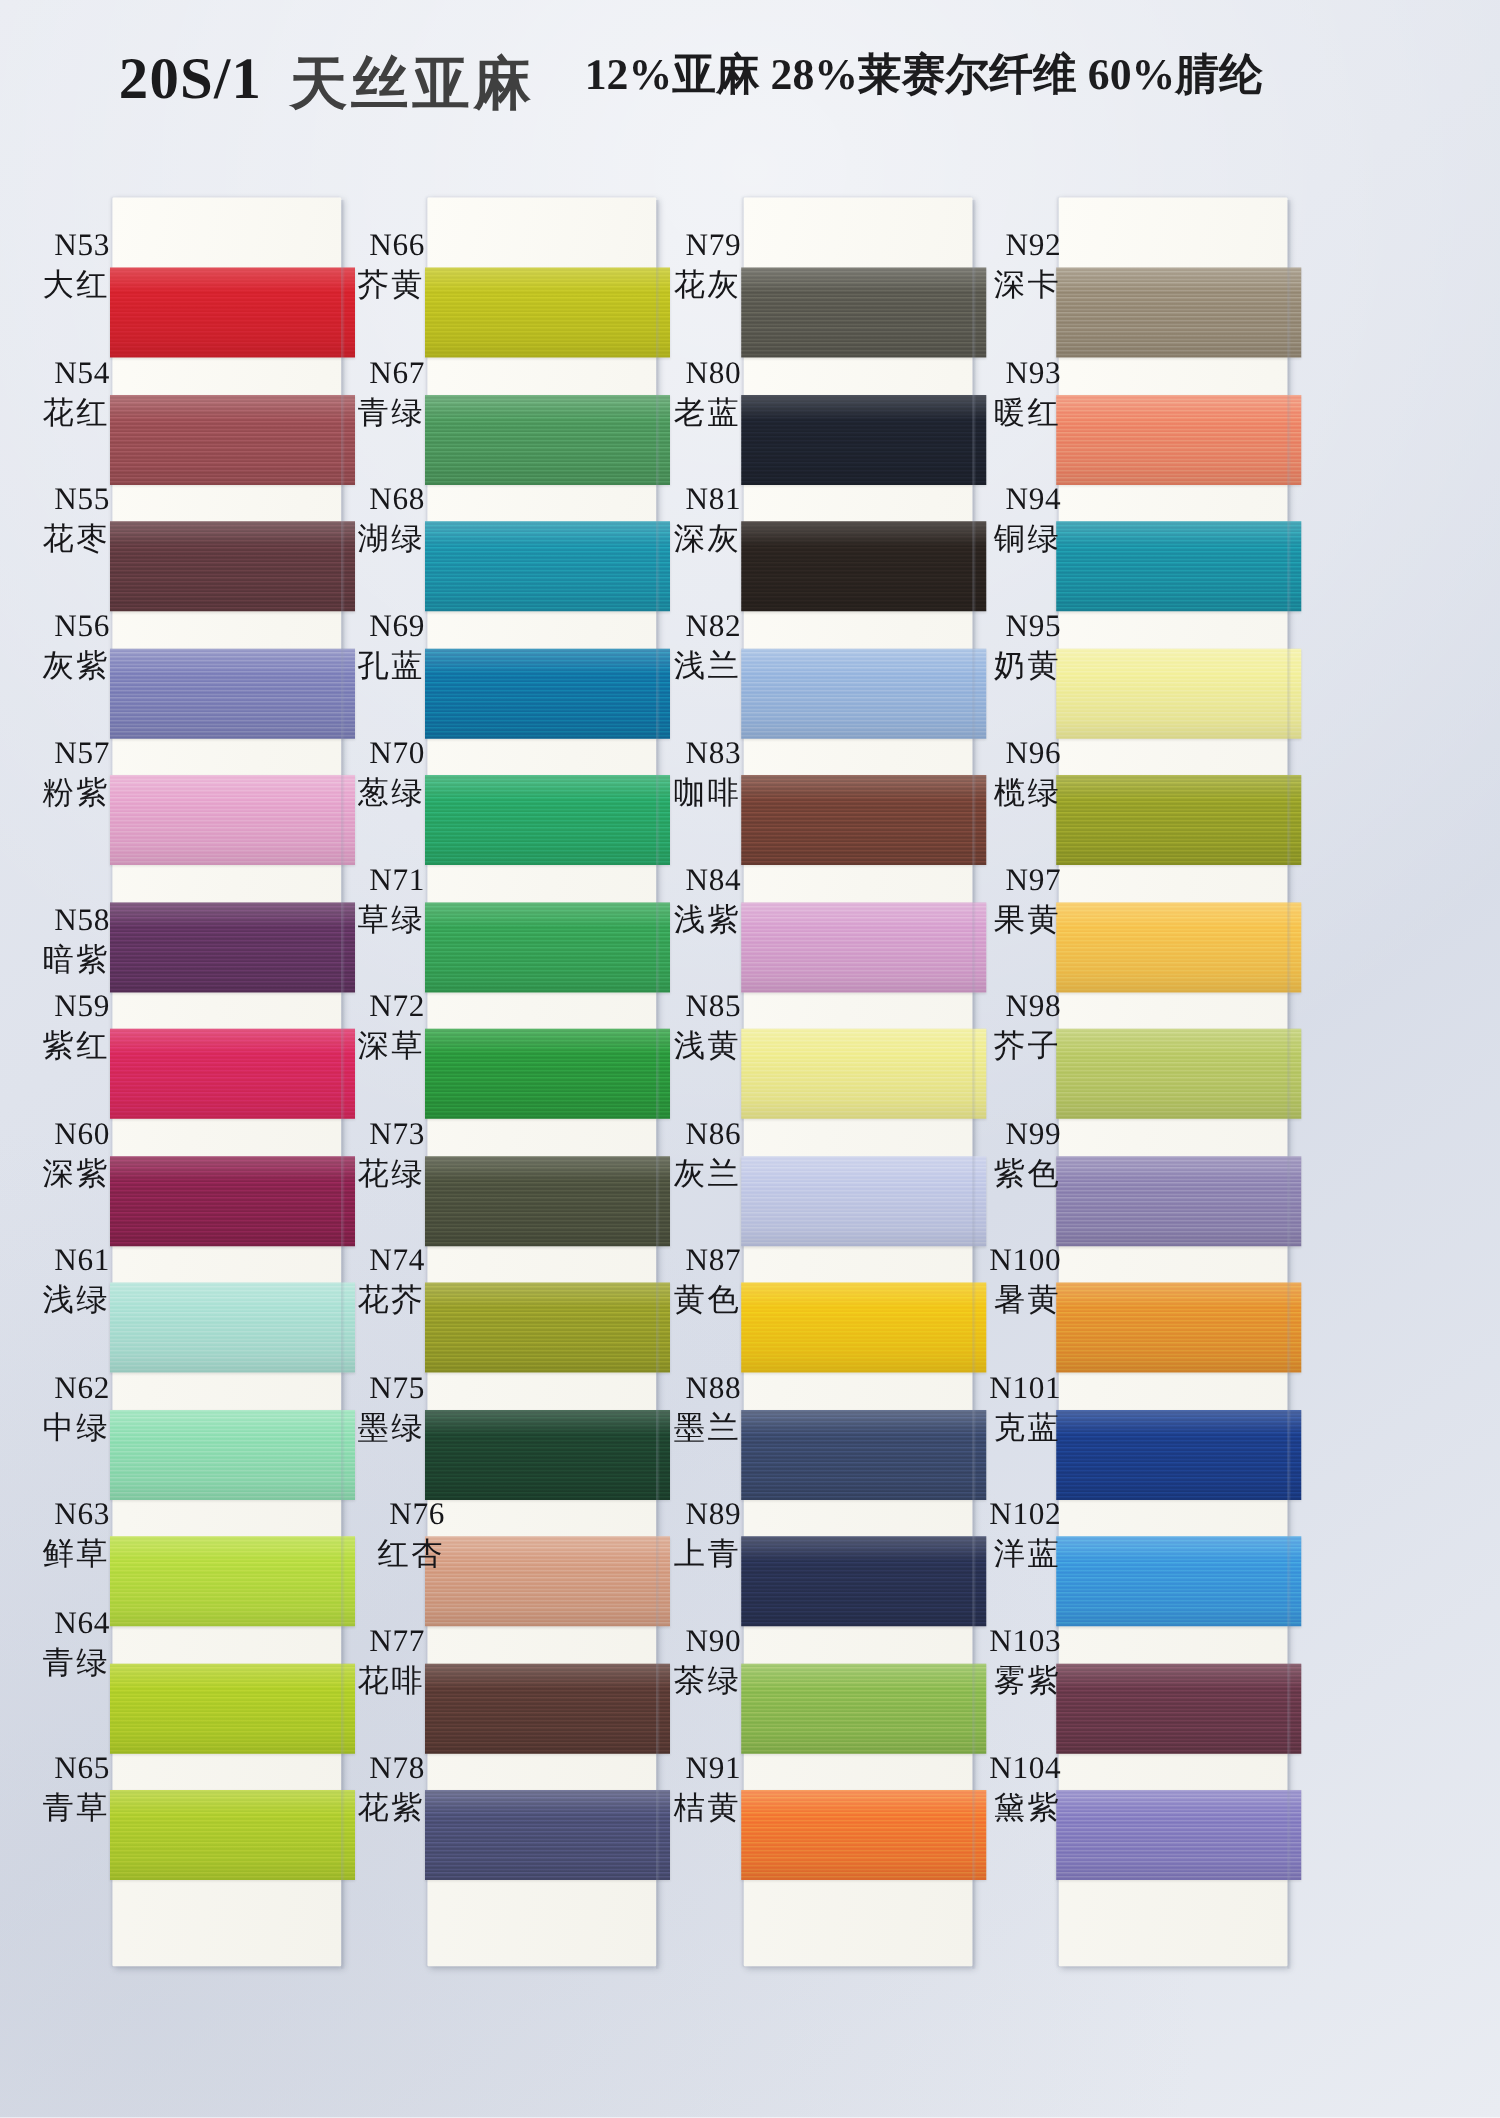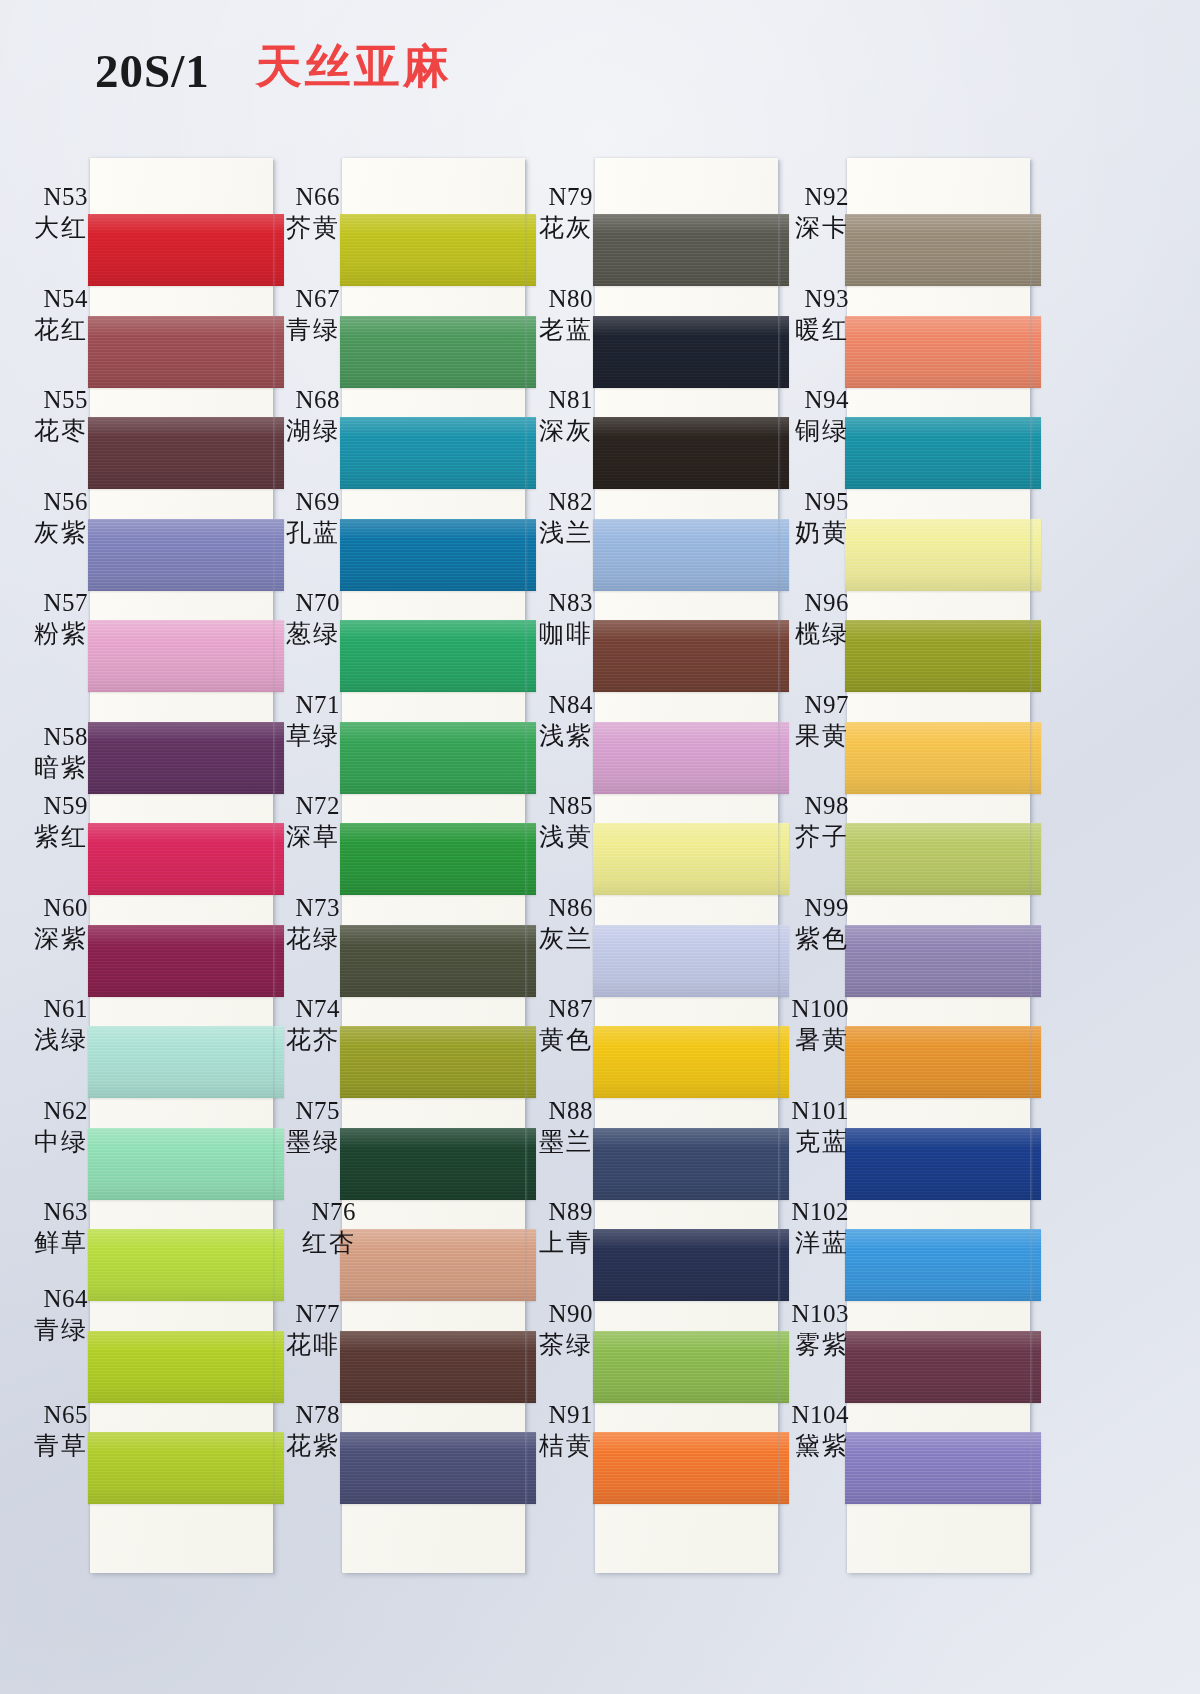--- a/index.html
+++ b/index.html
@@ -15,29 +15,29 @@
     background:
       radial-gradient(120% 80% at 50% 8%, rgba(255,255,255,.55), rgba(255,255,255,0) 60%),
       radial-gradient(100% 60% at 10% 95%, rgba(190,196,210,.35), rgba(255,255,255,0) 70%);
   }
   
   .header{
     position:absolute;left:0;top:0;width:1200px;height:130px;
   }
   .title-row{
     position:absolute;left:95px;top:36px;
-    display:flex;align-items:flex-end;white-space:nowrap;gap:24px;
+    display:flex;align-items:flex-start;white-space:nowrap;
   }
   .title-main{
     font-family:"Liberation Serif","DejaVu Serif",serif;
     font-weight:bold;font-size:47px;letter-spacing:1px;color:#1b1b1d;
   }
   .title-cn{
     font-family:"DejaVu Sans","Liberation Sans",sans-serif;
-    font-weight:bold;font-size:46px;letter-spacing:3px;color:#ef4444;margin-left:22px;
+    font-weight:bold;font-size:46px;letter-spacing:3px;color:#404040;margin-left:22px;
   }
   .title-comp{
     font-family:"Liberation Serif","DejaVu Serif",serif;
     font-weight:bold;font-size:35px;letter-spacing:0px;color:#1c1c1e;margin-left:40px;
   }
   
   .board{position:absolute;left:0;top:130px;width:1200px;height:1470px;}
   .column{
     position:absolute;top:0;width:255px;height:1470px;
   }
@@ -95,20 +95,21 @@
 </style>
 </head>
 <body>
 
 <div class="page-vignette"></div>
 
 <div class="header">
   <div class="title-row">
     <span class="title-main">20S/1</span>
     <span class="title-cn">天丝亚麻</span>
+    <span class="title-comp">12%亚麻 28%莱赛尔纤维 60%腈纶</span>
   </div>
 </div>
 
 <div class="board">
   <div class="column col-0">
     <div class="card">
         <div class="swatch" style="top: 56px; height: 72px; background: rgb(216, 35, 47);">
           <div class="threads"></div>
           <div class="sheen"></div>
         </div>

